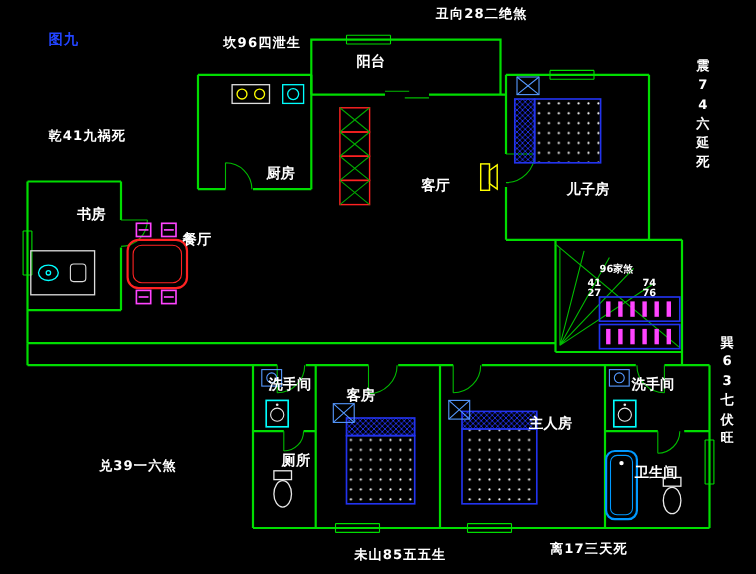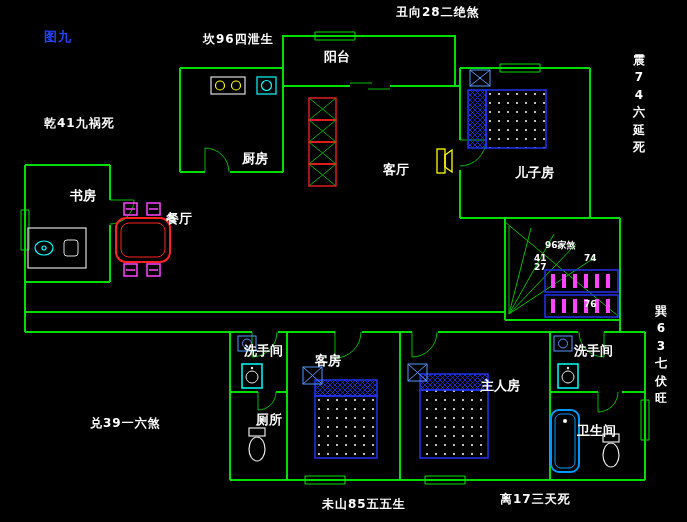--- a/index.html
+++ b/index.html
@@ -259,15 +259,15 @@
   <div class="lbl room" style="left:315px;top:354px;text-align:center;">客房</div>
   <div class="lbl room" style="left:481px;top:379px;">主人房</div>
   <div class="lbl room" style="left:574px;top:344px;">洗手间</div>
   <div class="lbl room" style="left:256px;top:413px;">厕所</div>
   <div class="lbl room" style="left:577px;top:424px;">卫生间</div>
 
   <div class="lbl small" style="left:545px;top:241px;">96家煞</div>
   <div class="lbl small" style="left:534px;top:254px;">41</div>
   <div class="lbl small" style="left:584px;top:254px;">74</div>
   <div class="lbl small" style="left:534px;top:263px;">27</div>
-  <div class="lbl small" style="left:584px;top:263px;margin-top:37px;">76</div>
+  <div class="lbl small" style="left:584px;top:263px;">76</div>
 
 </div>
 
 </body></html>

